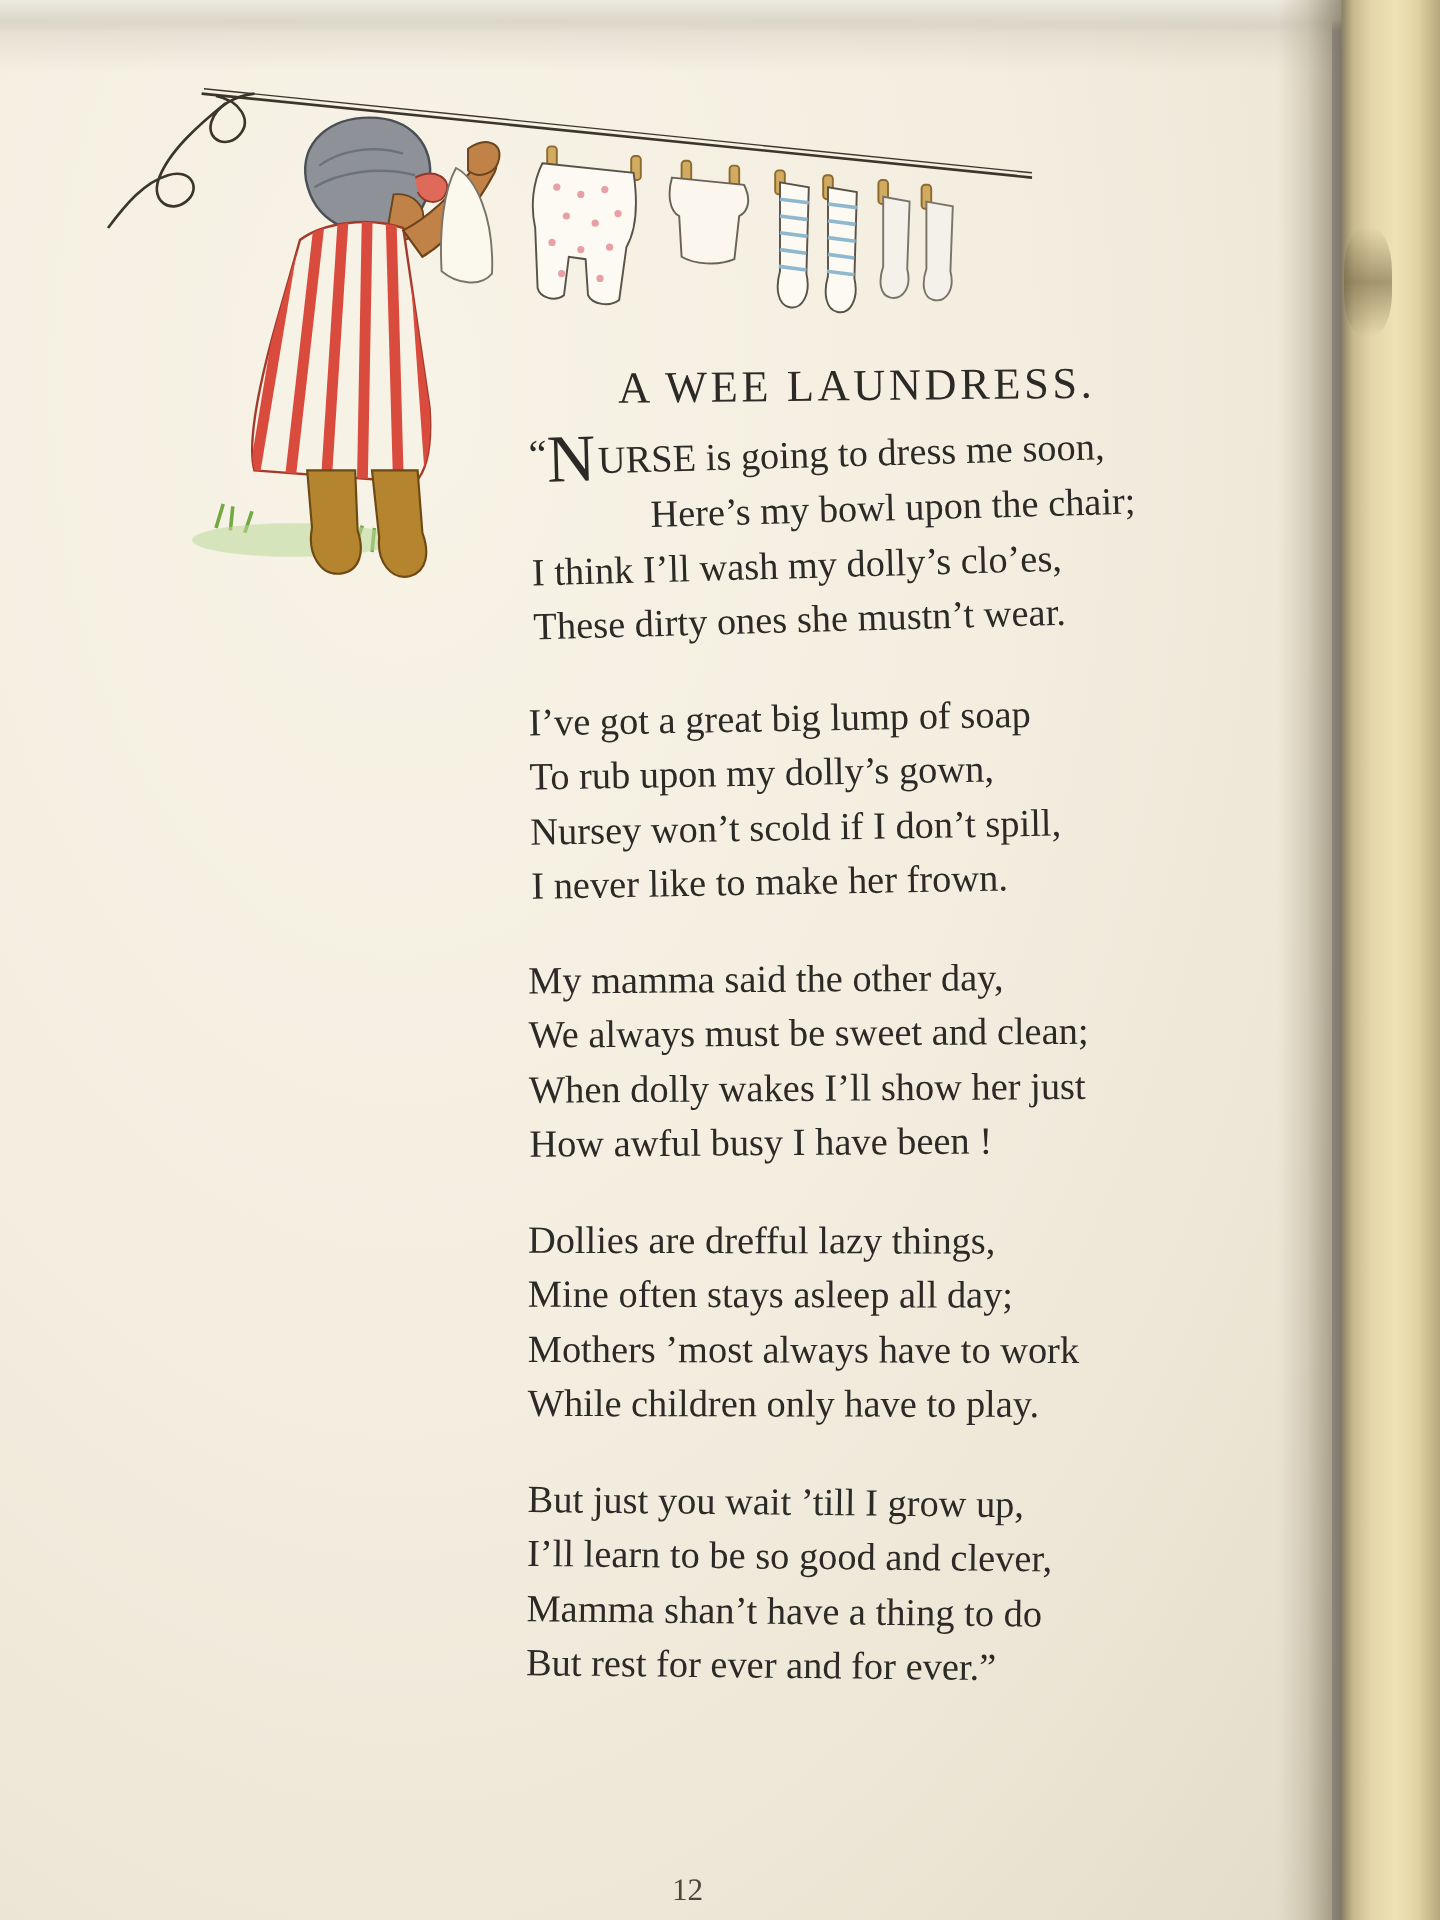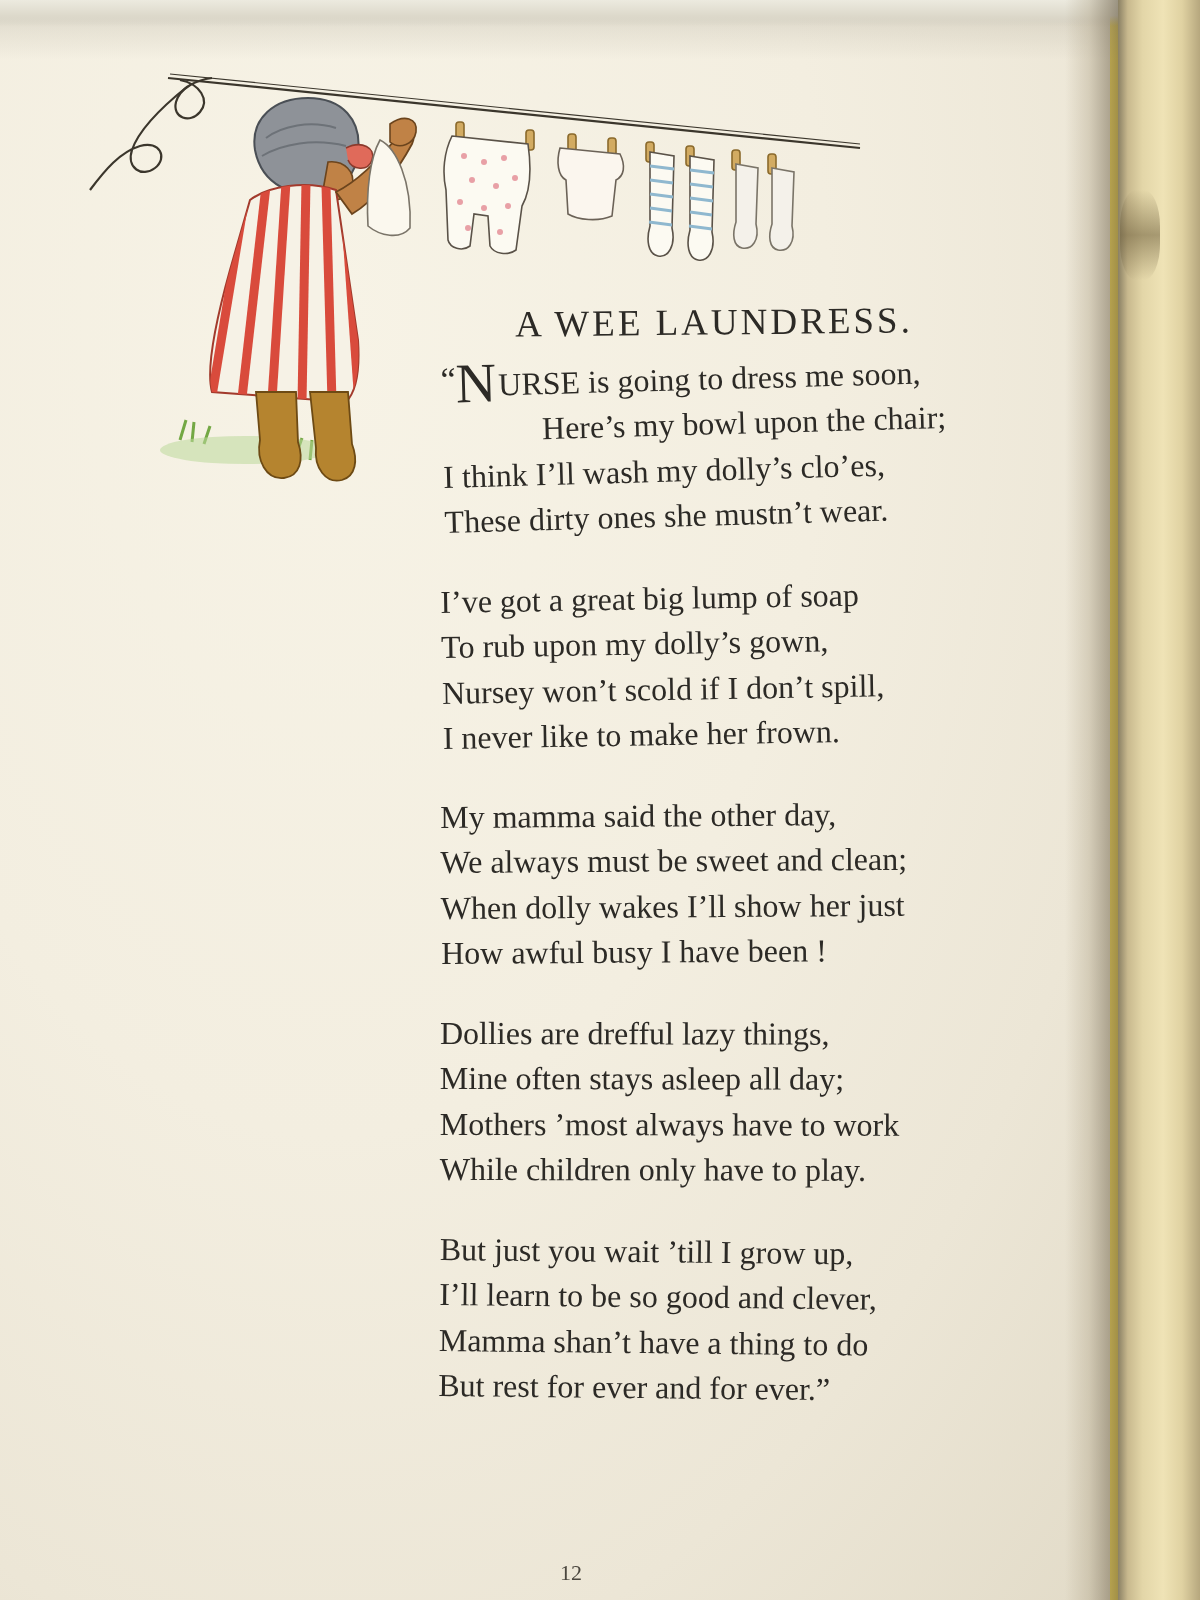--- a/index.html
+++ b/index.html
@@ -6,21 +6,21 @@
     margin: 0;
     padding: 0;
     background: #b9b6ac;
   }
   #page {
     position: relative;
     width: 1200px;
     height: 1600px;
     overflow: hidden;
     font-family: "Liberation Serif", serif;
-    background: #fde047;
+    background: #a3a3a3;
   }
   
   .photo-bg {
     position: absolute;
     inset: 0;
     background:
       linear-gradient(100deg, #cfcbbf 0%, #e9e5d8 4%, #f1ecdd 10%, #f2ede0 55%, #ece6d7 78%, #ded7c6 88%, #b5ab93 95%, #8d8butschen 100%);
   }
   .paper {
     position: absolute;
@@ -109,21 +109,21 @@
   .s0 { transform: rotate(-1.6deg); transform-origin: left top; }
   .s1 { transform: rotate(-1.0deg); transform-origin: left top; }
   .s2 { transform: rotate(-0.4deg); transform-origin: left top; }
   .s3 { transform: rotate(0.1deg); transform-origin: left top; margin-top: 15px; }
   .s4 { transform: rotate(0.6deg); transform-origin: left top; }
 
   .page-number {
     position: absolute;
     left: 560px;
     top: 1560px;
-    font-size: 22px;
+    font-size: 26px;
     color: #4a463e;
   }
 </style>
 </head>
 <body>
 
 <div id="page">
   <div class="photo-bg"></div>
   <div class="paper"></div>
   <div class="paper-top-shadow"></div>

